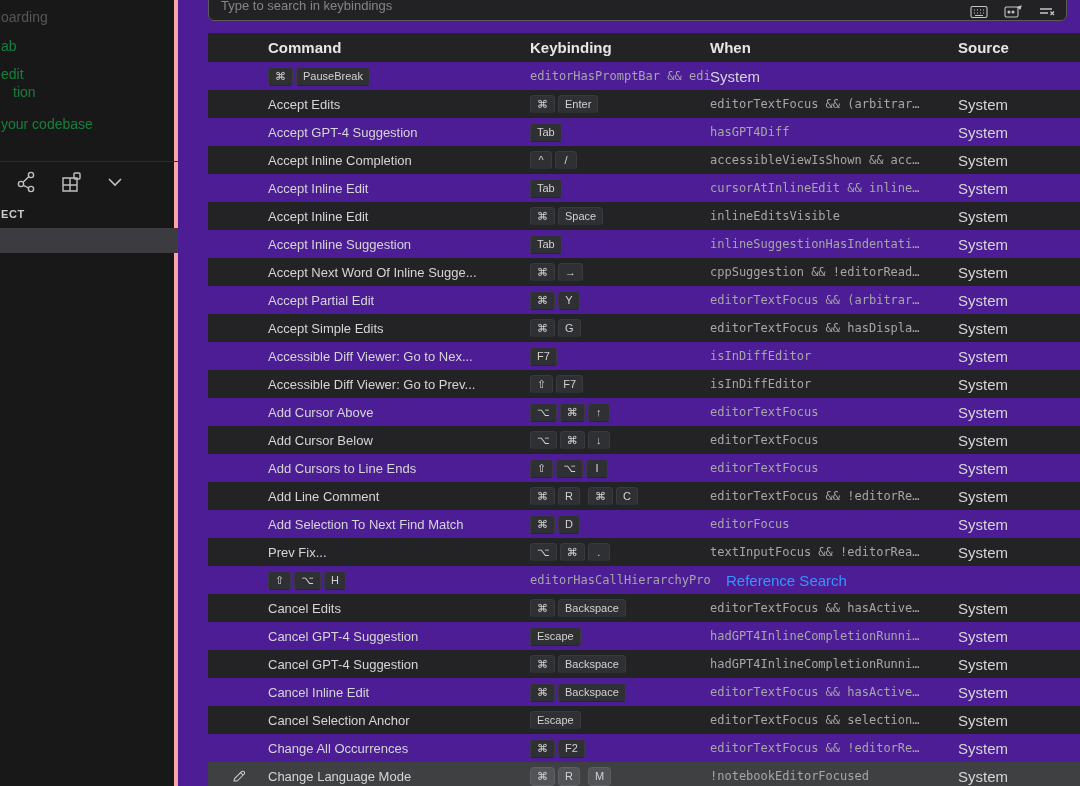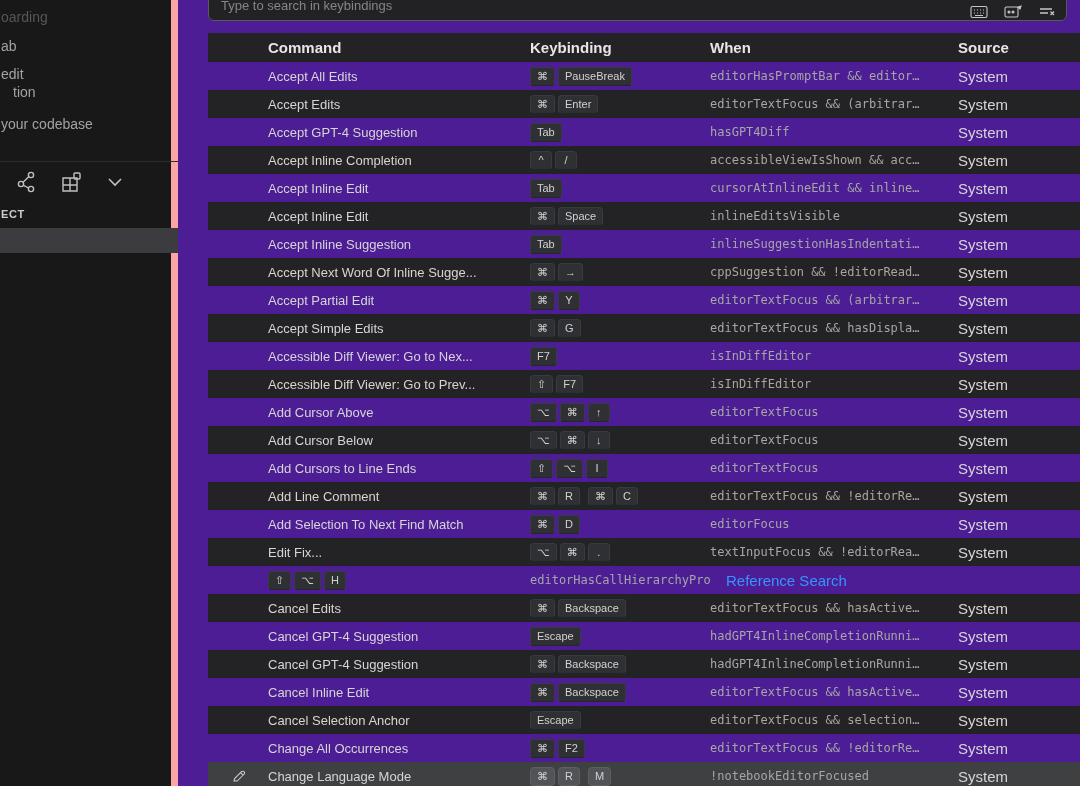--- a/index.html
+++ b/index.html
@@ -1,20 +1,20 @@
 <!DOCTYPE html>
 <html><head>
 <meta charset="utf-8">
 <style>
   * { margin:0; padding:0; box-sizing:border-box; }
   html,body { width:1080px; height:786px; overflow:hidden; background:#1b1b1c;
               font-family:"Liberation Sans", sans-serif; }
   .sidebar { position:absolute; left:0; top:0; width:178px; height:786px;
-             background:#181818; border-right:7px solid #fca5a5; }
-  .frag { position:absolute; left:1px; white-space:nowrap; font-size:14px; color:#a3a3a3; }
+             background:#181818; border-right:4px solid #fca5a5; }
+  .frag { position:absolute; left:1px; white-space:nowrap; font-size:14px; color:#15803d; }
   .frag.dim { color:#565656; }
   .side-divider { position:absolute; left:0; top:161px; width:178px; height:1px; background:#2d2d2f; }
   .side-icons { position:absolute; left:14px; top:169px; display:flex; gap:18px; align-items:center; }
   .side-icons .ic { width:26px; height:26px; display:flex; align-items:center; justify-content:center; cursor:pointer; }
   .side-section { position:absolute; left:1px; top:208px; font-size:11px; font-weight:bold;
                   letter-spacing:.6px; color:#cccccc; }
   .side-selected { position:absolute; left:0; top:228px; width:178px; height:25px; background:#3b3b40; }
 
   .main { position:absolute; left:178px; top:0; width:902px; height:786px;
           background:#4c1d95; overflow:hidden; }
@@ -120,21 +120,20 @@
     <div class="kb-row kb-head">
       <span class="gutter"></span>
       <span>Command</span>
       <span>Keybinding</span>
       <span>When</span>
       <span>Source</span>
     </div>
     <div>
         <div class="kb-row">
           <span class="gutter"></span>
-          <span class="cmd">Accept All Edits</span>
           <span class="keys">
             <span class="kgroup">
               <span class="kcap">⌘</span>
               <span class="kcap">PauseBreak</span>
             </span>
           </span>
           <span class="when">editorHasPromptBar &amp;&amp; editor…</span>
           <span class="source">System</span>
         </div>
         <div class="kb-row alt">
@@ -327,21 +326,21 @@
             <span class="kgroup">
               <span class="kcap">⌘</span>
               <span class="kcap">D</span>
             </span>
           </span>
           <span class="when">editorFocus</span>
           <span class="source">System</span>
         </div>
         <div class="kb-row alt">
           <span class="gutter"></span>
-          <span class="cmd">Edit Fix...</span>
+          <span class="cmd">Prev Fix...</span>
           <span class="keys">
             <span class="kgroup">
               <span class="kcap">⌥</span>
               <span class="kcap">⌘</span>
               <span class="kcap">.</span>
             </span>
           </span>
           <span class="when">textInputFocus &amp;&amp; !editorRea…</span>
           <span class="source">System</span>
         </div>

